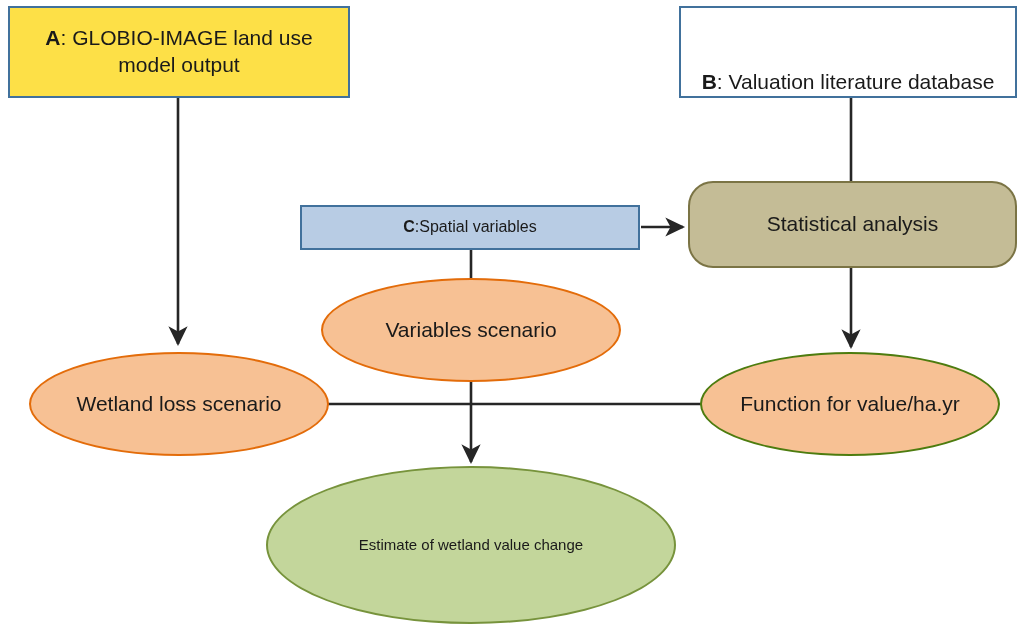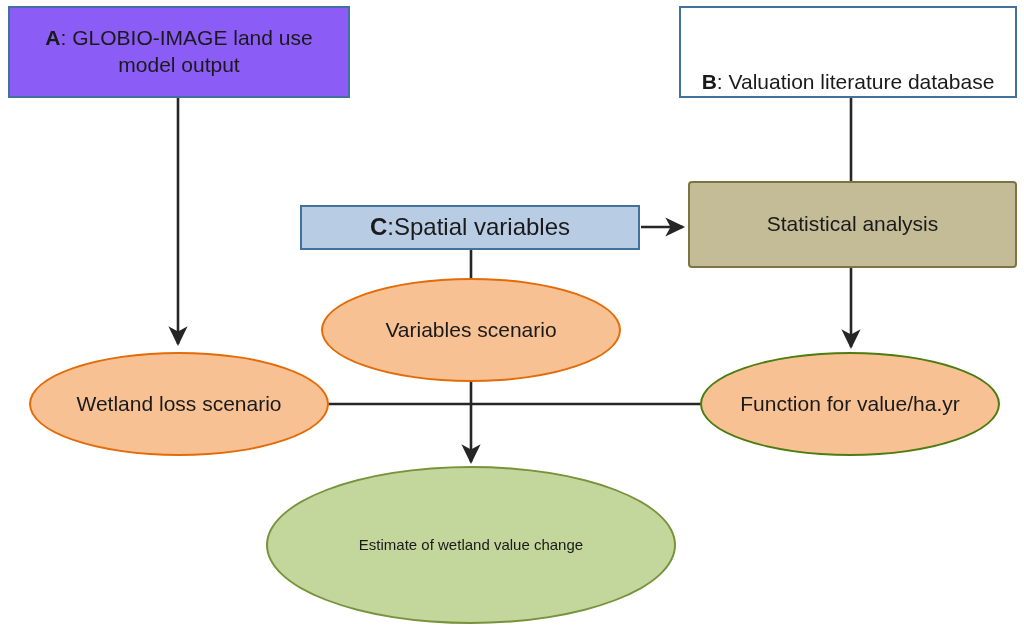--- a/index.html
+++ b/index.html
@@ -41,48 +41,48 @@
     width: 100%;
   }
   .rect {
     border-style: solid;
   }
 
   
   #node-a {
     left: 8px;  top: 6px;
     width: 342px; height: 92px;
-    background: #8b5cf6;
+    background: #fde047;
     border: 2px solid #41719c;
     font-size: 21px;
   }
   
   #node-b {
     left: 679px; top: 6px;
     width: 338px; height: 92px;
     background: #ffffff;
     border: 2px solid #41719c;
     font-size: 21px;
     align-items: flex-end;
   }
   
   #node-c {
     left: 300px; top: 205px;
     width: 340px; height: 45px;
     background: #b8cce4;
     border: 2px solid #41719c;
-    font-size: 24px;
+    font-size: 16px;
   }
   
   #node-stat {
     left: 688px; top: 181px;
     width: 329px; height: 87px;
     background: #c4bc96;
     border: 2px solid #7b7445;
-    border-radius: 4px;
+    border-radius: 25px;
     font-size: 21px;
   }
 
   .ellipse {
     border-radius: 50%;
   }
   #node-varscen {
     left: 321px; top: 278px;
     width: 300px; height: 104px;
     background: #f7c194;

